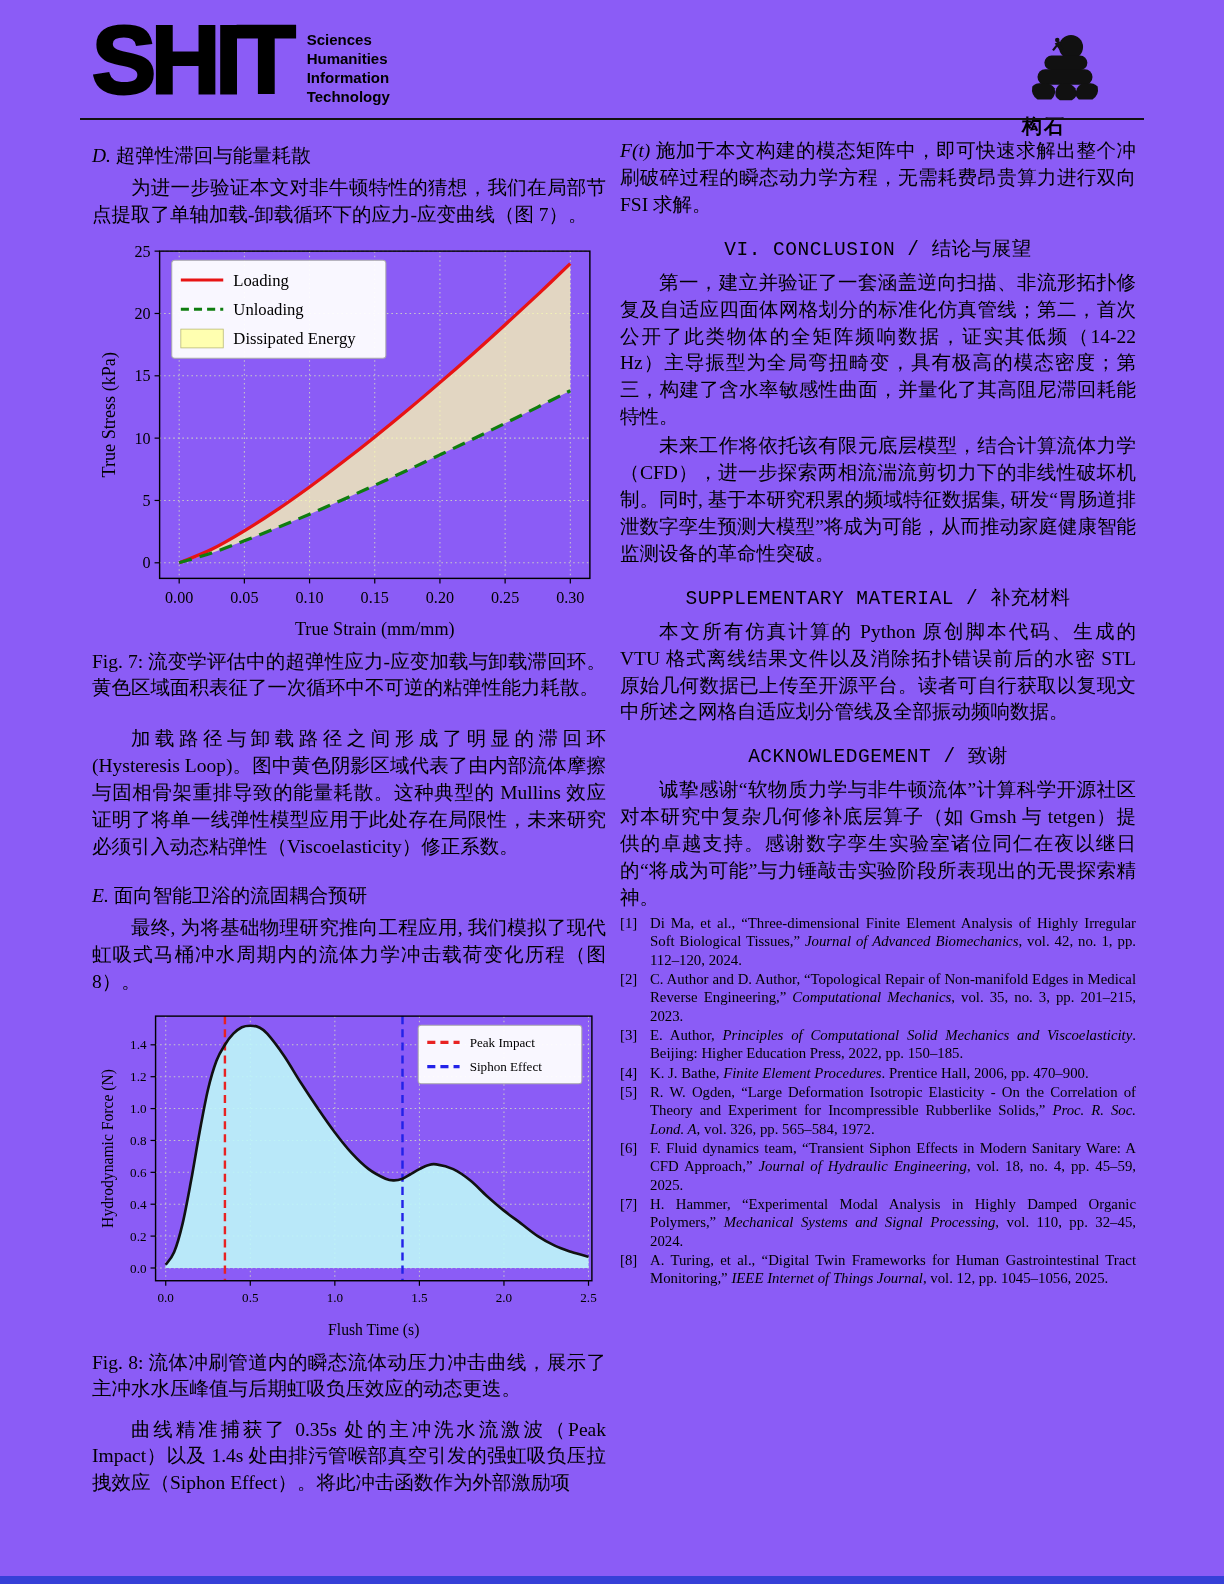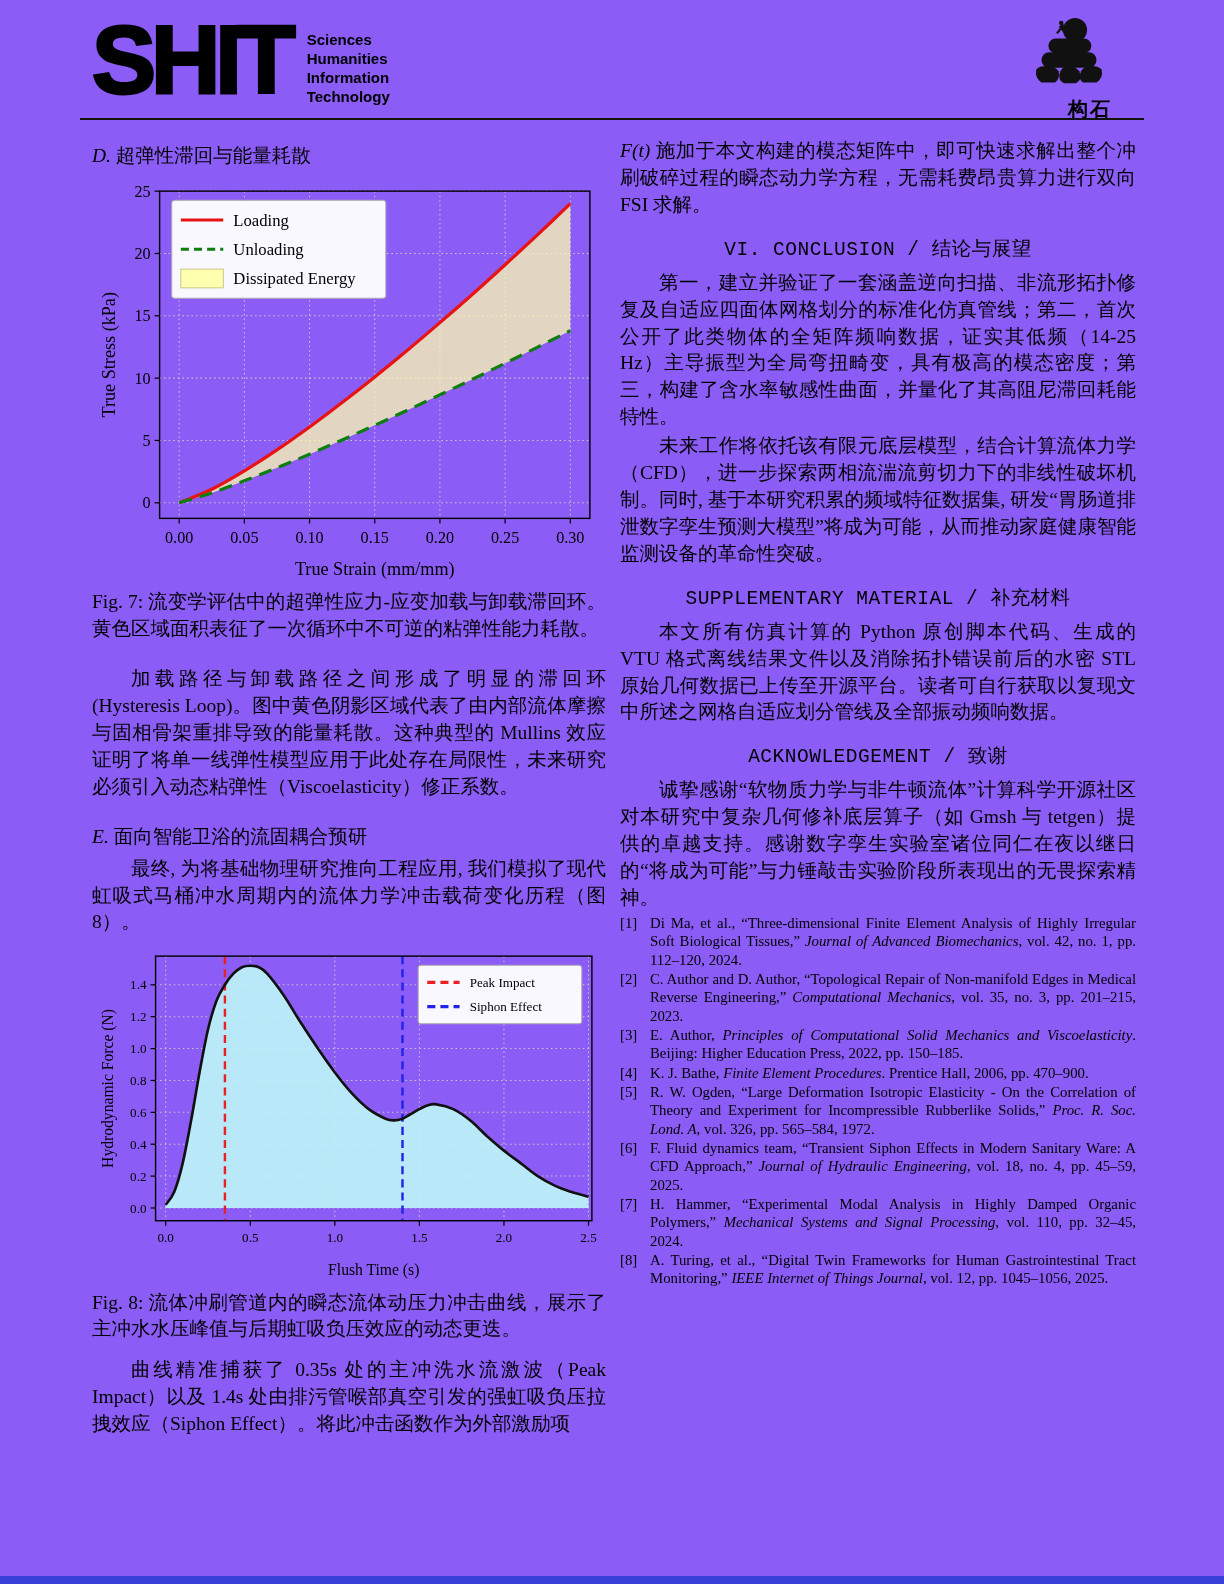--- a/index.html
+++ b/index.html
@@ -5,21 +5,21 @@
   html,body{margin:0;padding:0;background:#ffffff;}
   .page{position:relative;width:1224px;height:1584px;background:#8b5cf6;overflow:hidden;
         font-family:"Liberation Serif","DejaVu Serif",serif;color:#000;}
   
   .header{position:absolute;left:92px;top:14px;right:84px;height:104px;}
   .logo-row{display:flex;align-items:flex-start;}
   .logo{font-family:"Liberation Sans","DejaVu Sans",sans-serif;font-weight:900;
         font-size:96px;line-height:92px;letter-spacing:-5px;-webkit-text-stroke:3px #000;}
   .tagline{margin-left:16px;padding-top:16px;font-family:"Liberation Sans","DejaVu Sans",sans-serif;
            font-weight:700;font-size:15px;line-height:19px;}
-  .badge{position:absolute;top:0px;right:28px;width:90px;text-align:right;}
+  .badge{position:absolute;top:17px;right:28px;width:90px;text-align:left;}
   .badge-label{font-weight:700;font-size:20px;margin-top:-2px;letter-spacing:2px;}
   .rule{position:absolute;top:118px;left:80px;right:80px;height:2px;background:#111;}
   
   .col{position:absolute;top:138px;}
   .col-left{left:92px;width:514px;}
   .col-right{left:620px;width:516px;}
   p{margin:0 0 2px 0;text-align:justify;font-size:19.5px;line-height:1.38;}
   .indent{text-indent:2em;}
   .math{font-style:italic;}
   .sec-head{font-size:19.5px;margin:4px 0 6px 0;}
@@ -67,20 +67,21 @@
           <path d="M64 66 Q60 75 66 79 L82 79 Q90 74 88 64 Q84 60 76 60 Q67 60 64 66 Z"></path>
         </g>
       </svg>
       <div class="badge-label">构石</div>
     </div>
   </div>
   <div class="rule"></div>
 
   <div class="col col-left">
     <div class="sec-head"><span class="sec-num">D.</span> <span>超弹性滞回与能量耗散</span></div>
+    <p class="indent">为进一步验证本文对非牛顿特性的猜想，我们在局部节点提取了单轴加载-卸载循环下的应力-应变曲线（图 7）。</p>
 
     <div class="figure">
       <div>
           <svg viewBox="0 0 500 404" width="100%" style="font-family: &quot;Liberation Serif&quot;, &quot;DejaVu Serif&quot;, serif;">
             <line x1="81.36363636363636" y1="14" x2="81.36363636363636" y2="338" stroke="#c9c9c9" stroke-width="1" stroke-dasharray="1.5 3"></line>
             <line x1="145.9090909090909" y1="14" x2="145.9090909090909" y2="338" stroke="#c9c9c9" stroke-width="1" stroke-dasharray="1.5 3"></line>
             <line x1="210.45454545454547" y1="14" x2="210.45454545454547" y2="338" stroke="#c9c9c9" stroke-width="1" stroke-dasharray="1.5 3"></line>
             <line x1="274.99999999999994" y1="14" x2="274.99999999999994" y2="338" stroke="#c9c9c9" stroke-width="1" stroke-dasharray="1.5 3"></line>
             <line x1="339.54545454545456" y1="14" x2="339.54545454545456" y2="338" stroke="#c9c9c9" stroke-width="1" stroke-dasharray="1.5 3"></line>
             <line x1="404.09090909090907" y1="14" x2="404.09090909090907" y2="338" stroke="#c9c9c9" stroke-width="1" stroke-dasharray="1.5 3"></line>
@@ -204,21 +205,21 @@
     </div>
     <p class="caption">Fig. 8: 流体冲刷管道内的瞬态流体动压力冲击曲线，展示了主冲水水压峰值与后期虹吸负压效应的动态更迭。</p>
 
     <p class="indent">曲线精准捕获了 0.35s 处的主冲洗水流激波（Peak Impact）以及 1.4s 处由排污管喉部真空引发的强虹吸负压拉拽效应（Siphon Effect）。将此冲击函数作为外部激励项</p>
   </div>
 
   <div class="col col-right">
     <p><span class="math">F(t)</span><span> 施加于本文构建的模态矩阵中，即可快速求解出整个冲刷破碎过程的瞬态动力学方程，无需耗费昂贵算力进行双向 FSI 求解。</span></p>
 
     <div class="center-head">VI. CONCLUSION / 结论与展望</div>
-    <p class="indent">第一，建立并验证了一套涵盖逆向扫描、非流形拓扑修复及自适应四面体网格划分的标准化仿真管线；第二，首次公开了此类物体的全矩阵频响数据，证实其低频（14-25 Hz）主导振型为全局弯扭畸变，具有极高的模态密度；第三，构建了含水率敏感性曲面，并量化了其高阻尼滞回耗能特性。</p>
+    <p class="indent">第一，建立并验证了一套涵盖逆向扫描、非流形拓扑修复及自适应四面体网格划分的标准化仿真管线；第二，首次公开了此类物体的全矩阵频响数据，证实其低频（14-22 Hz）主导振型为全局弯扭畸变，具有极高的模态密度；第三，构建了含水率敏感性曲面，并量化了其高阻尼滞回耗能特性。</p>
     <p class="indent">未来工作将依托该有限元底层模型，结合计算流体力学（CFD），进一步探索两相流湍流剪切力下的非线性破坏机制。同时, 基于本研究积累的频域特征数据集, 研发“胃肠道排泄数字孪生预测大模型”将成为可能，从而推动家庭健康智能监测设备的革命性突破。</p>
 
     <div class="center-head">SUPPLEMENTARY MATERIAL / 补充材料</div>
     <p class="indent">本文所有仿真计算的 Python 原创脚本代码、生成的 VTU 格式离线结果文件以及消除拓扑错误前后的水密 STL 原始几何数据已上传至开源平台。读者可自行获取以复现文中所述之网格自适应划分管线及全部振动频响数据。</p>
 
     <div class="center-head">ACKNOWLEDGEMENT / 致谢</div>
     <p class="indent">诚挚感谢“软物质力学与非牛顿流体”计算科学开源社区对本研究中复杂几何修补底层算子（如 Gmsh 与 tetgen）提供的卓越支持。感谢数字孪生实验室诸位同仁在夜以继日的“将成为可能”与力锤敲击实验阶段所表现出的无畏探索精神。</p>
 
     <ol class="refs">
       <li><span class="ref-label">[1]</span><span>Di Ma, et al., “Three-dimensional Finite Element Analysis of Highly Irregular Soft Biological Tissues,” </span><i>Journal of Advanced Biomechanics</i><span>, vol. 42, no. 1, pp. 112–120, 2024.</span></li>

